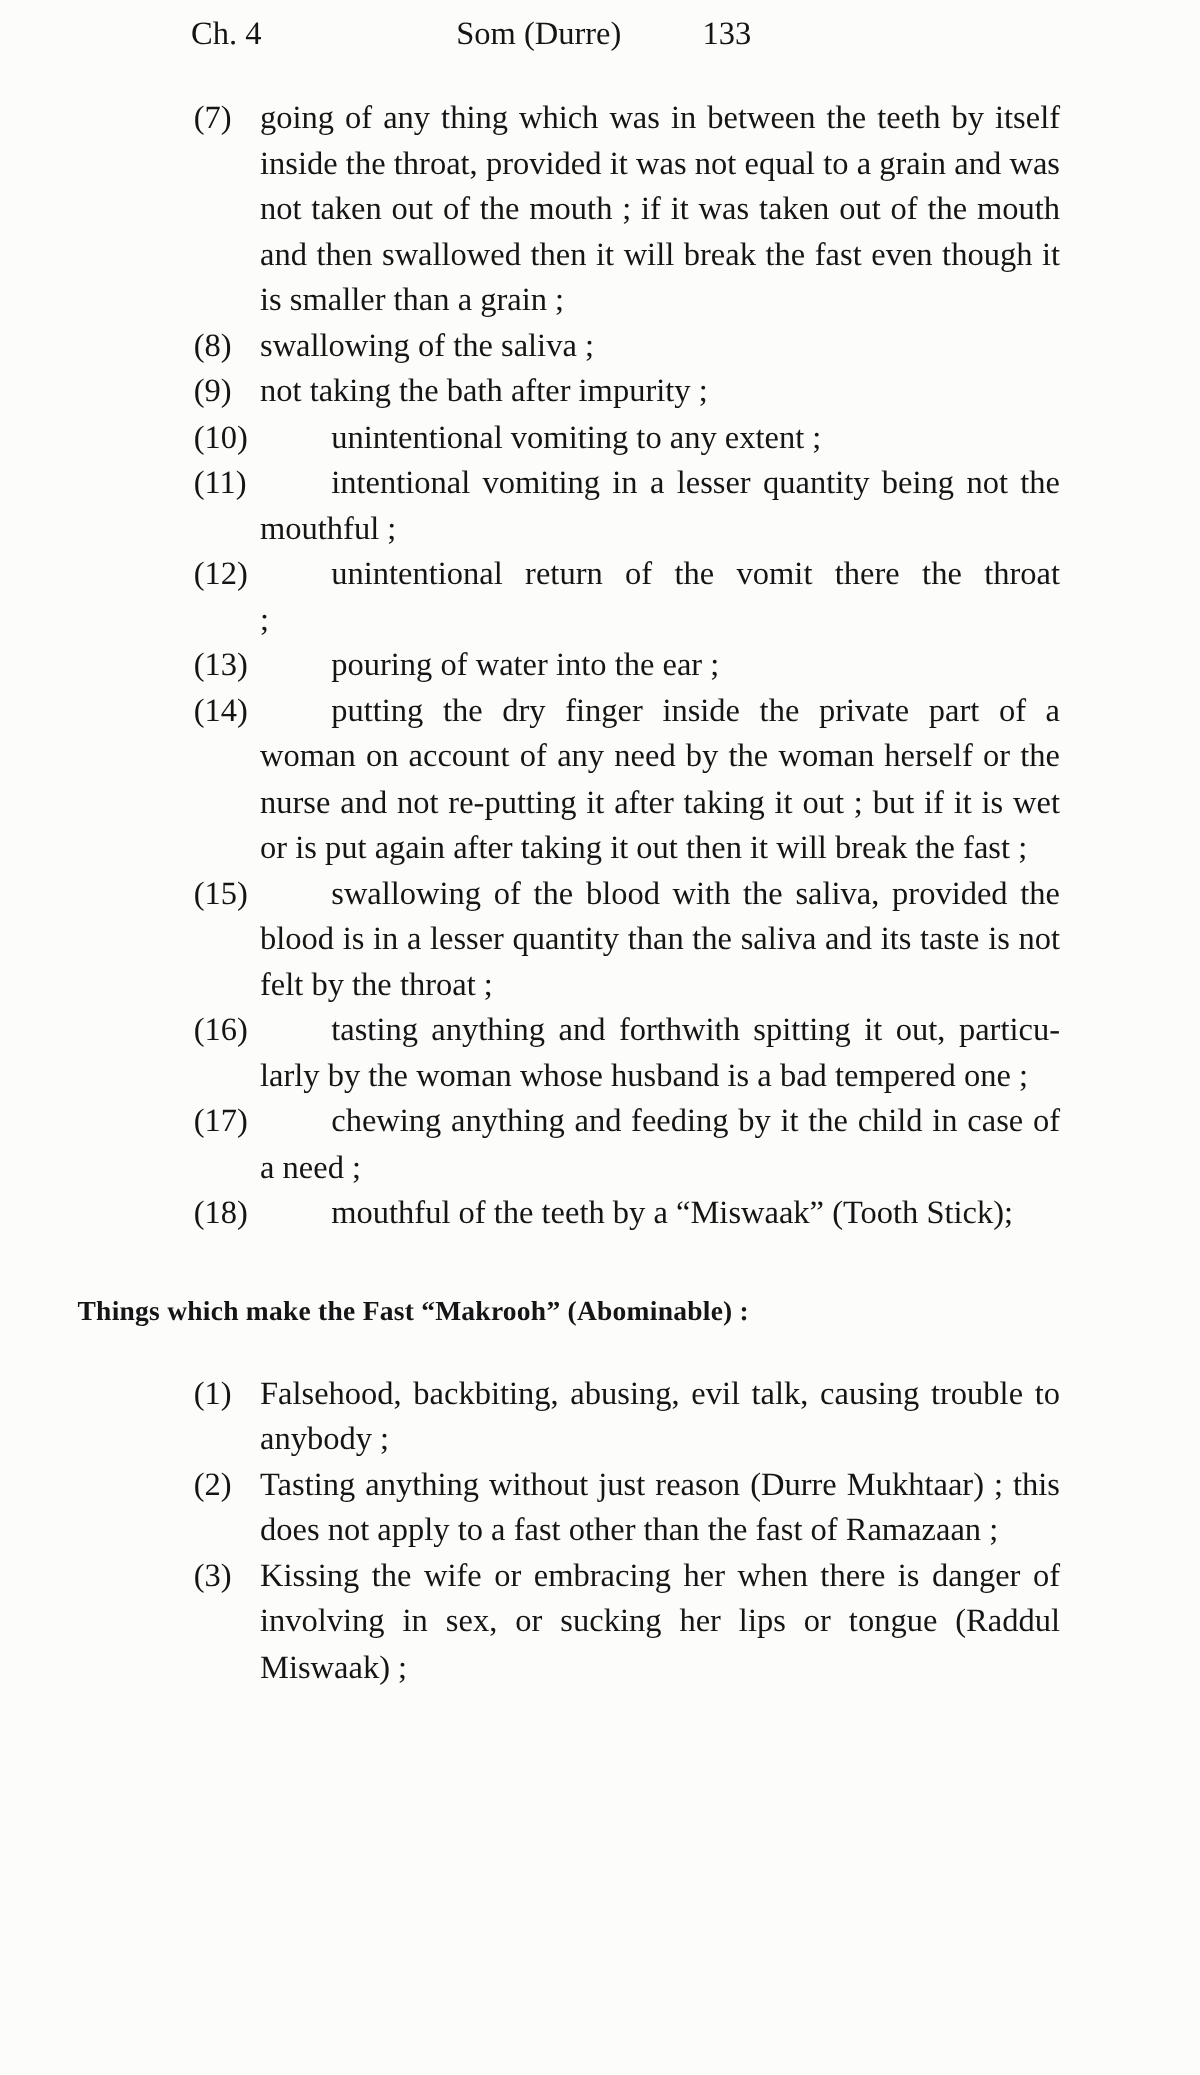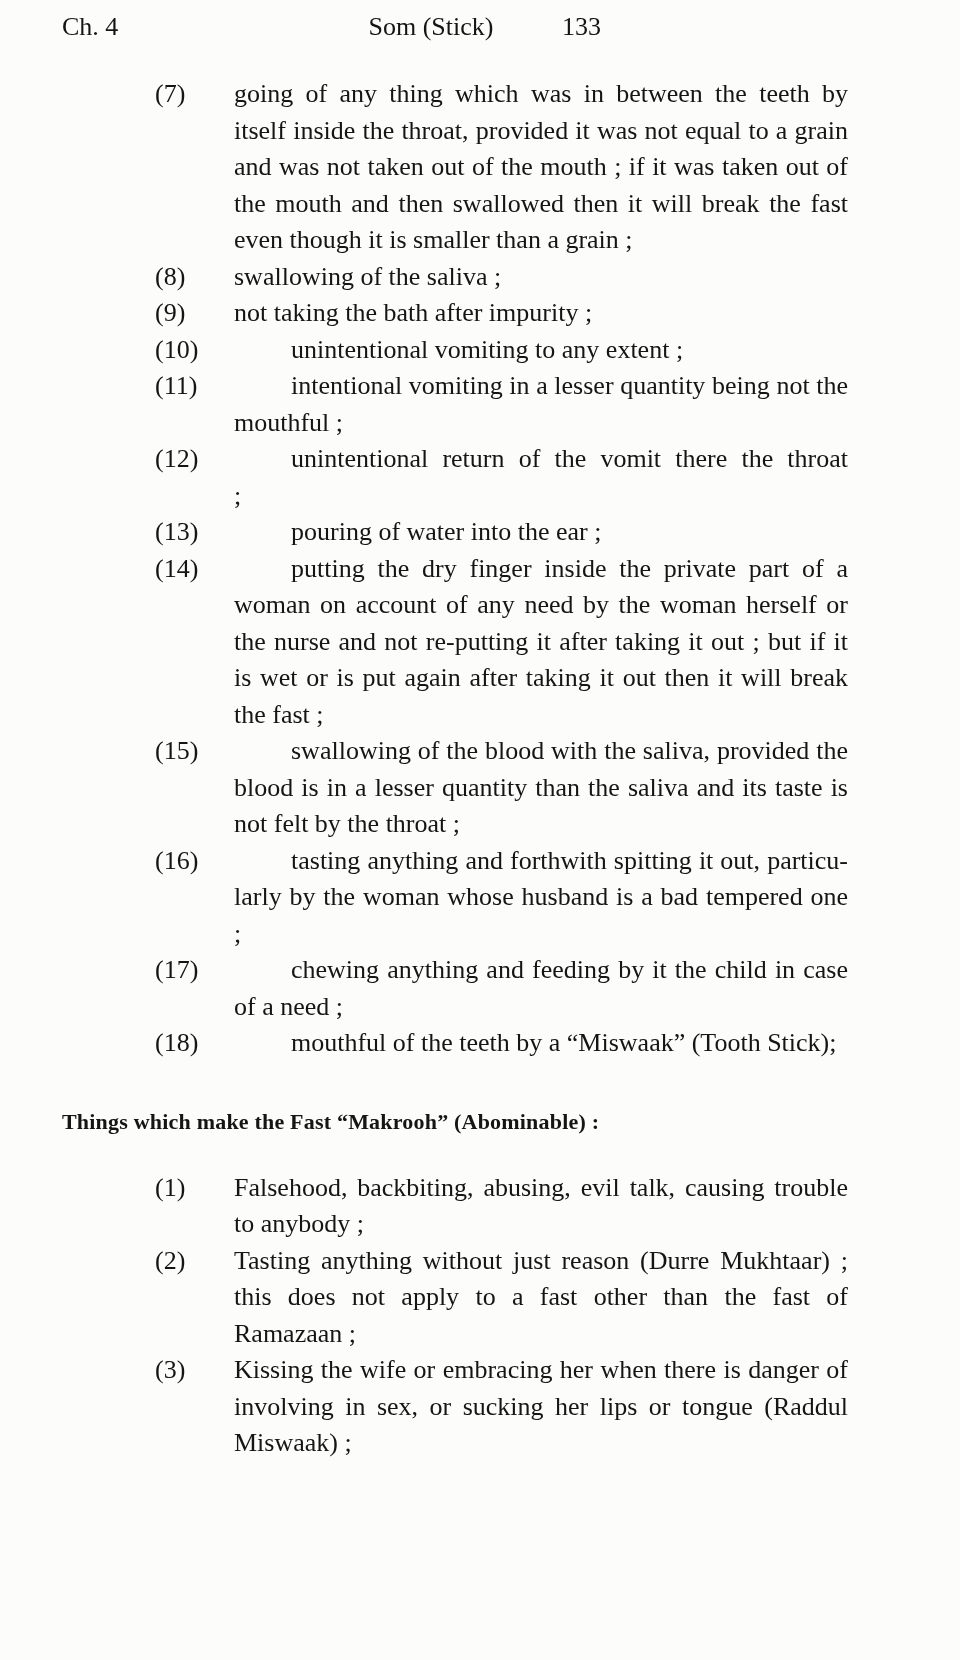--- a/index.html
+++ b/index.html
@@ -17,41 +17,40 @@
     background: #fcfcfb;
     padding: 10px 112px 0 62px;
   }
   .page-header {
     display: flex;
     align-items: baseline;
     font-size: 26px;
     line-height: 34px;
     padding-right: 48px;
   }
-  .page-header .hdr-left  { flex: 1; text-align: left; }
+  .page-header .hdr-left  { flex: 1; text-align: center; }
   .page-header .hdr-center{ flex: 1.1; text-align: center; }
   .page-header .hdr-right { flex: 1; }
 
   .content { margin-top: 32px; }
 
   .num-list { margin-left: 93px; }
 
   .item {
     display: flex;
     font-size: 26px;
     line-height: 36.5px;
   }
   .item .num {
     flex: 0 0 53px;
     width: 53px;
   }
   .item .text {
     flex: 1;
     text-align: justify;
-    margin-left: 26px;
   }
   .item.tabbed .text { text-indent: 57px; }
   .text.force-break {
     white-space: pre-line;
     text-align-last: justify;
   }
 
   .section-heading {
     font-size: 22px;
     font-weight: bold;
@@ -60,21 +59,21 @@
     letter-spacing: 0.2px;
   }
 </style>
 </head>
 <body>
 
 <div class="page">
 
   <header class="page-header">
     <span class="hdr-left">Ch. 4</span>
-    <span class="hdr-center">Som (Stick)</span>
+    <span class="hdr-center">Som (Durre)</span>
     <span class="hdr-right">133</span>
   </header>
 
   <main class="content">
 
     <div class="num-list">
 
       <div class="item">
         <span class="num">(7)</span>
         <span class="text">going of any thing which was in between the teeth by itself inside the throat, provided it was not equal to a grain and was not taken out of the mouth ; if it was taken out of the mouth and then swallowed then it will break the fast even though it is smaller than a grain ;</span>

